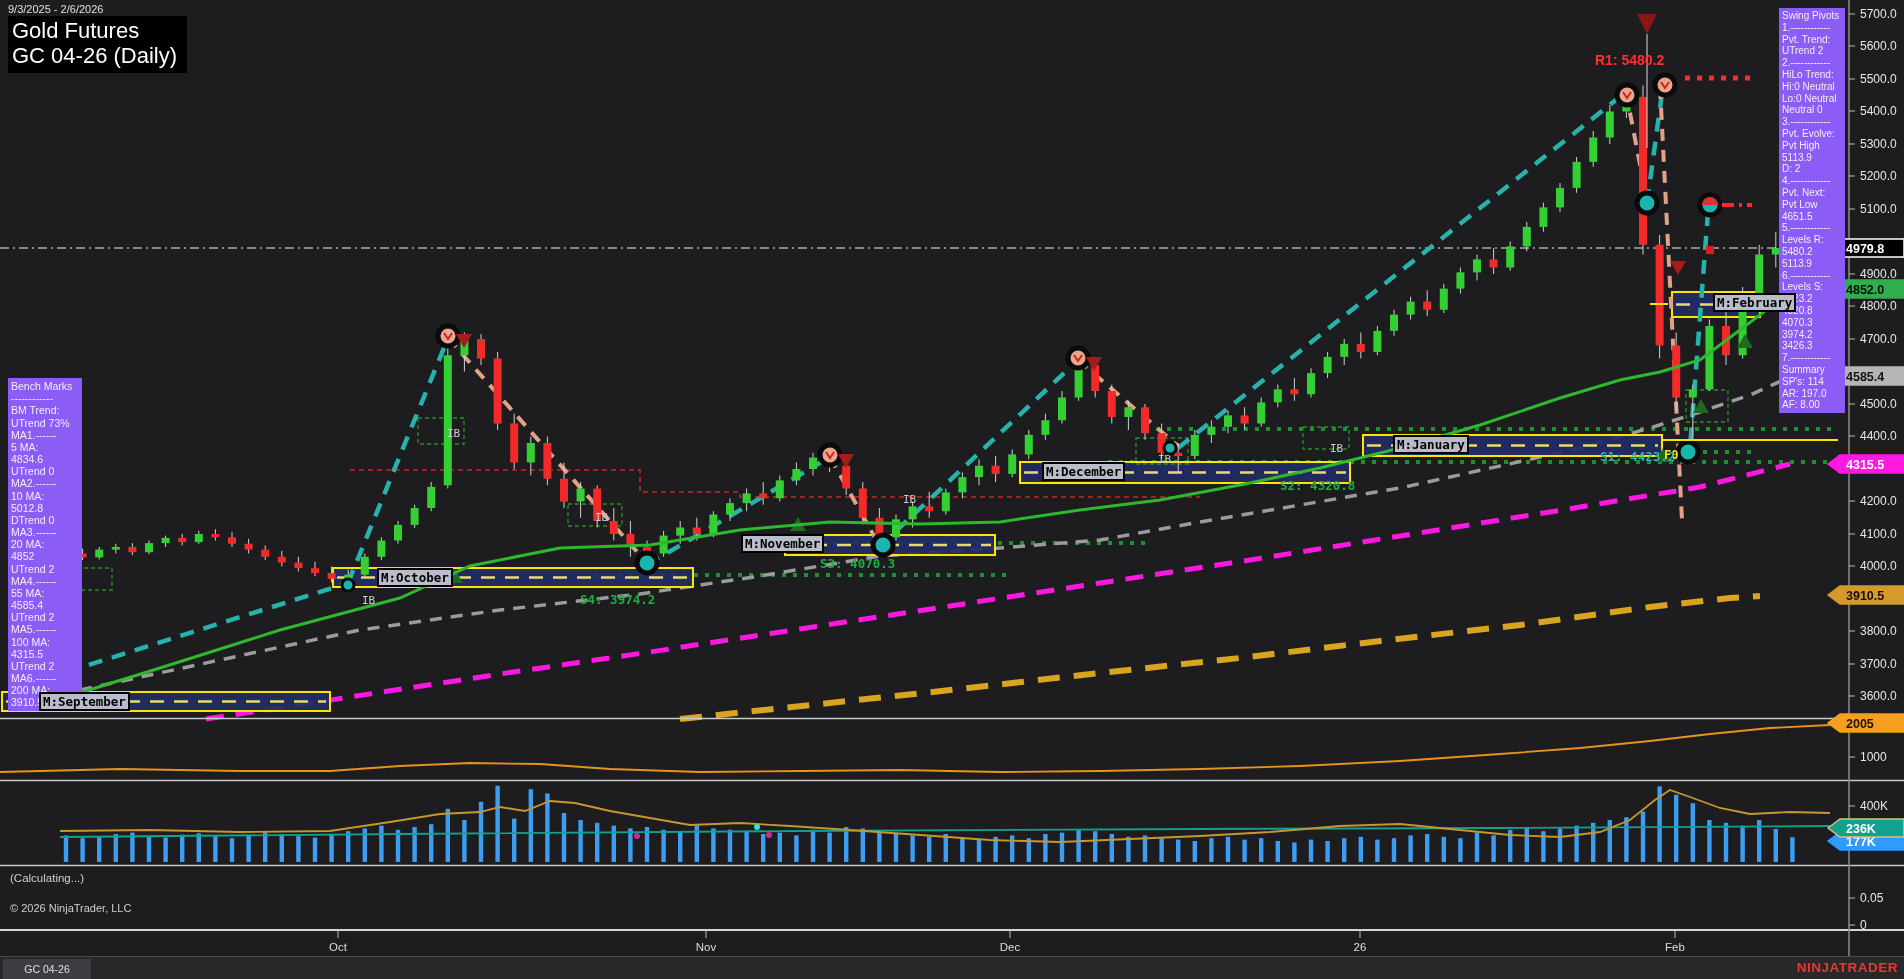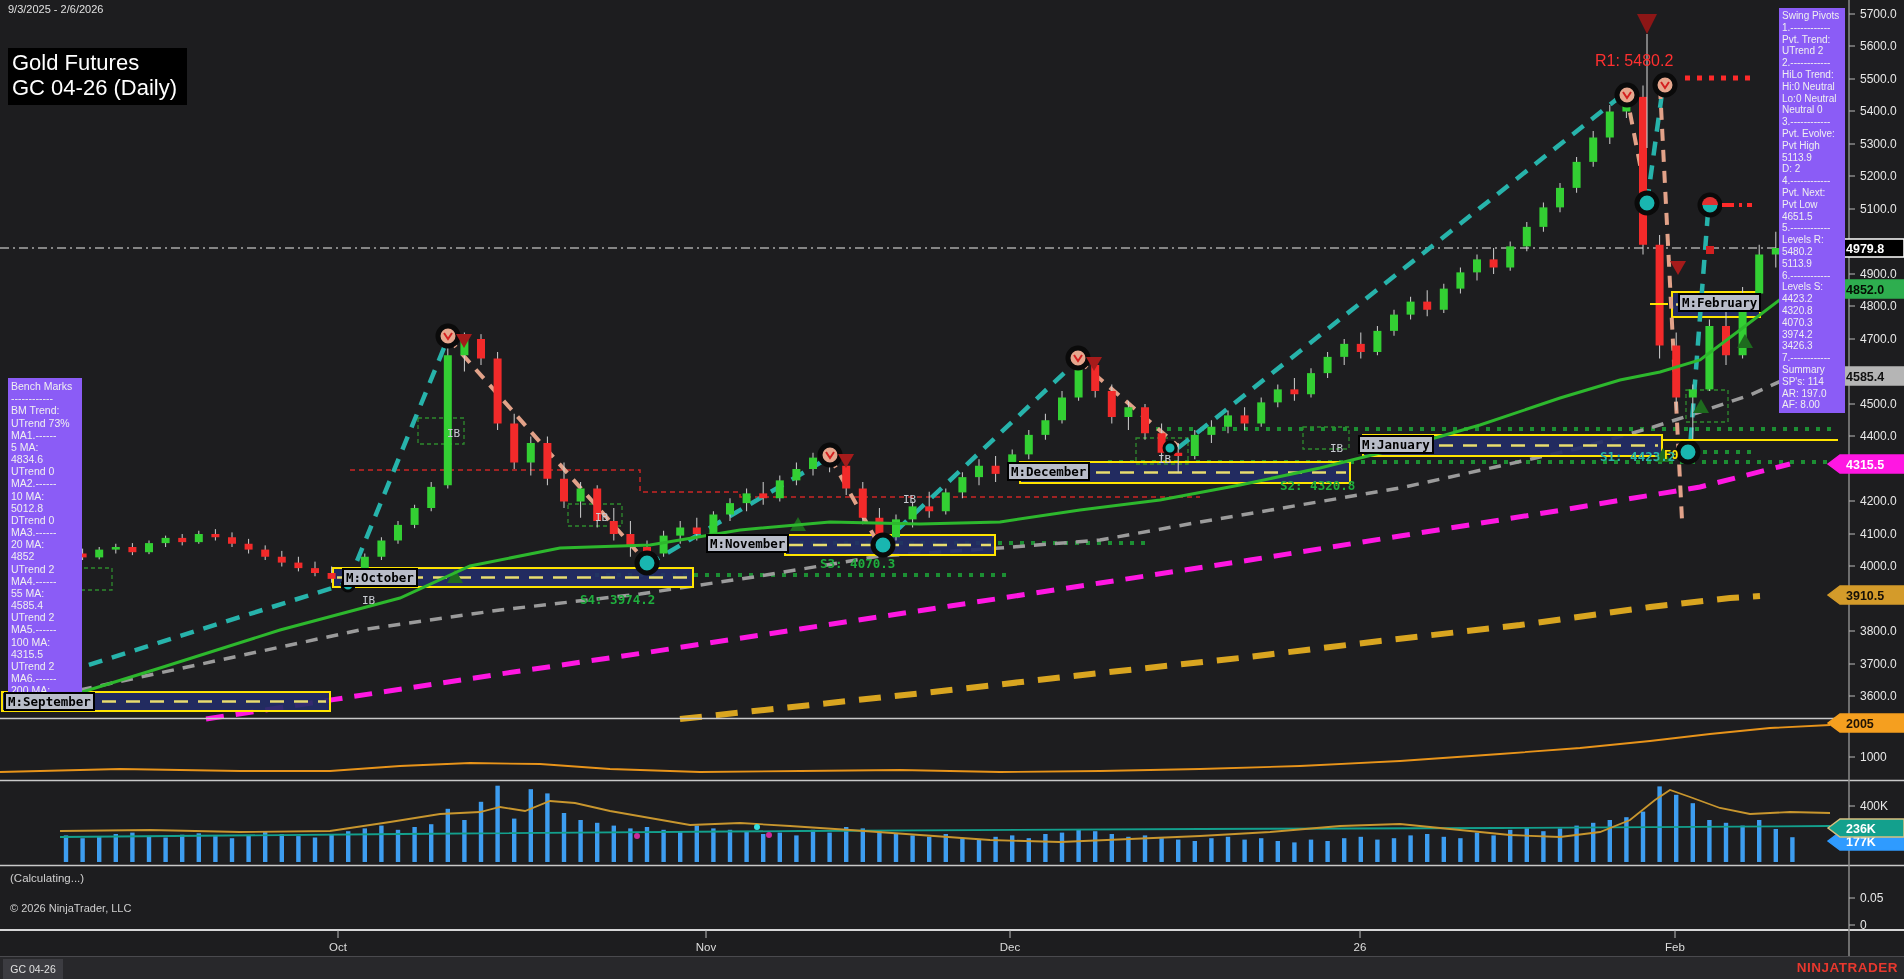--- a/index.html
+++ b/index.html
@@ -1,37 +1,37 @@
 <!DOCTYPE html>
 <html><head>
 <meta charset="utf-8">
 <style>
   html,body{margin:0;padding:0;background:#141414;}
   #stage{position:relative;width:1904px;height:979px;background:#1d1d1f;overflow:hidden;
          font-family:"Liberation Sans",sans-serif;color:#e6e6e6;}
   #chart-svg{position:absolute;left:0;top:0;}
   .abs{position:absolute;}
   #date-range{left:8px;top:3px;font-size:11px;color:#e0e0e0;}
-  #title-box{left:8px;top:16px;background:#000;padding:2px 10px 4px 4px;line-height:1.15;margin-top:32px;}
+  #title-box{left:8px;top:16px;background:#000;padding:2px 10px 4px 4px;line-height:1.15;}
   #title-box div{font-size:22px;color:#fff;}
   .text-panel{background:#8b5cf6;color:#f0f0f0;font-size:10.5px;line-height:1.16;
               padding:2px 3px;white-space:pre;}
   #bench-panel{left:8px;top:378px;width:68px;}
   #swing-panel{left:1779px;top:8px;width:60px;font-size:10px;line-height:1.18;}
   .month-label{position:absolute;font-family:"DejaVu Sans Mono",monospace;font-size:12.5px;
                font-weight:bold;color:#000;background:#b9bdc9;border:2px solid #000;
-               height:15px;line-height:15px;padding:0 2px;}
+               height:15px;line-height:15px;padding:0 2px;margin-left:35px;}
   .s-label{position:absolute;font-family:"DejaVu Sans Mono",monospace;font-size:12.5px;font-weight:bold;}
   .ib-label{position:absolute;font-family:"DejaVu Sans Mono",monospace;font-size:11px;color:#c9ccd2;}
-  #r1-label{color:#ff3030;font-size:16px;font-weight:normal;}
+  #r1-label{color:#ff3030;font-size:14px;font-weight:bold;}
   #f0-label{color:#ffe400;font-size:12px;font-family:"DejaVu Sans Mono",monospace;font-weight:bold;}
   #calc-label{left:10px;top:872px;font-size:11.5px;color:#cfcfcf;}
   #copy-label{left:10px;top:902px;font-size:11px;color:#cfcfcf;}
   #bottom-bar{left:0;top:956px;width:1904px;height:23px;background:#28282b;border-top:1px solid #4a4a4e;}
-  #instr-tab{position:absolute;left:3px;top:2px;width:60px;height:20px;background:#3c3c41;
+  #instr-tab{position:absolute;left:3px;top:2px;width:88px;height:20px;background:#3c3c41;
              color:#e0e0e0;font-size:10.5px;line-height:20px;text-align:center;}
   #brand{position:absolute;right:6px;top:3px;color:#e8382e;font-size:13.5px;font-weight:bold;letter-spacing:.5px;margin-left:28px;}
 </style>
 </head>
 <body>
 
 <div id="stage">
   <svg id="chart-svg" width="1904" height="979">
       <rect x="0" y="0" width="1904" height="979" fill="#1d1d1f"></rect>
       <line x1="1145" y1="429" x2="1838" y2="429" stroke="#1c8f33" stroke-width="4" stroke-dasharray="4 7"></line>

